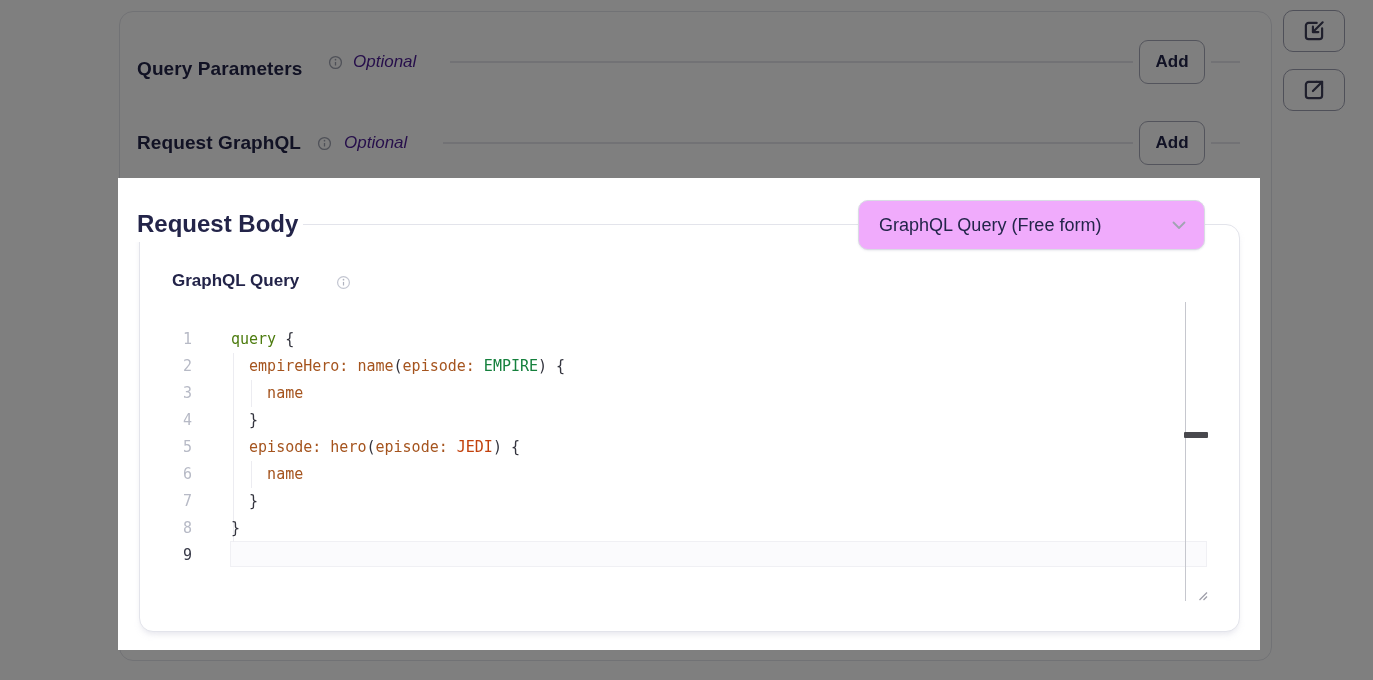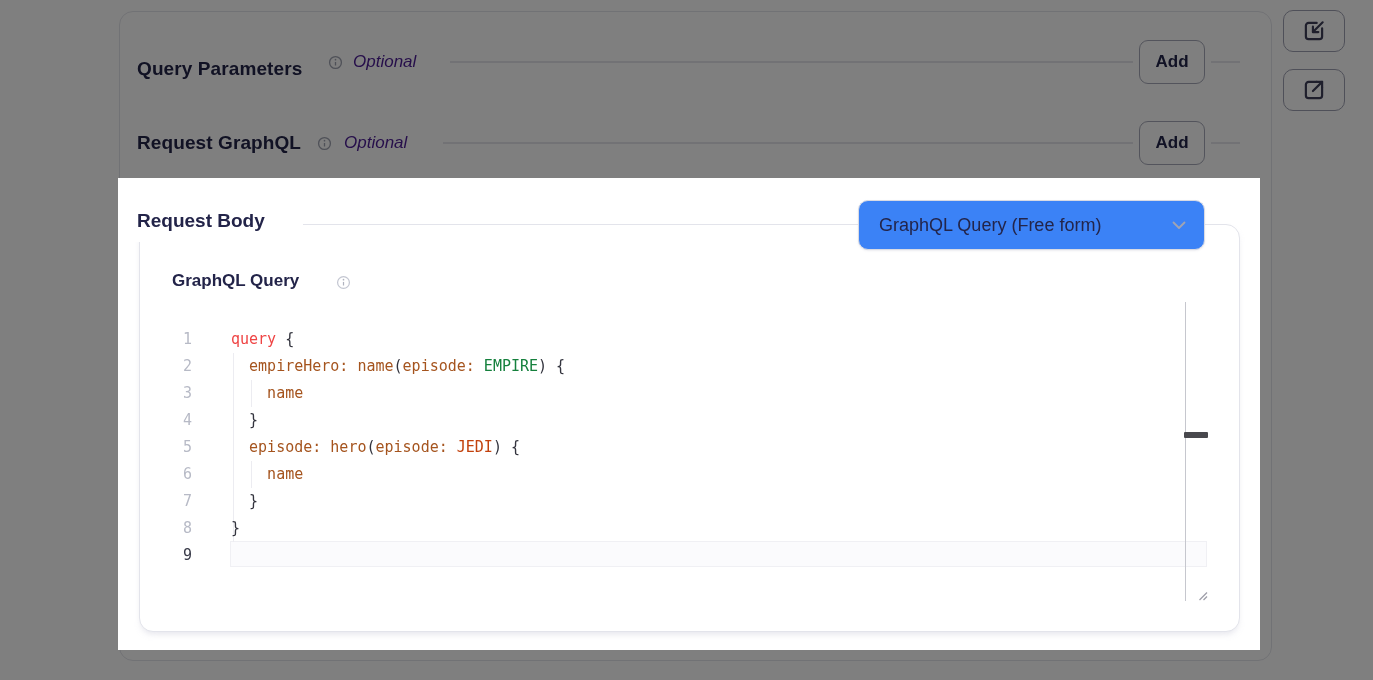--- a/index.html
+++ b/index.html
@@ -28,23 +28,23 @@
 
   
   .spotlight-backing { left: 118px; top: 178px; width: 1142px; height: 472px;
     background: #ffffff; z-index: 5; }
   .rb { z-index: 6; }
 
   .body-card { left: 139px; top: 224px; width: 1101px; height: 408px;
     border: 1.5px solid #E3E4EB; border-radius: 14px; background: #ffffff;
     box-shadow: 0 4px 6px -2px rgba(180,180,200,0.35); z-index: 6; }
   .legend-mask { left: 125px; top: 208px; width: 178px; height: 34px; background: #ffffff; z-index: 7; }
-  .rb-title { left: 137px; top: 210px; font-size: 19px; font-weight: 600; color: #232449; z-index: 8; }
+  .rb-title { left: 137px; top: 210px; font-size: 24px; font-weight: 600; color: #232449; z-index: 8; }
 
-  .dropdown { left: 858px; top: 200px; width: 347px; height: 50px; background: #3b82f6;
+  .dropdown { left: 858px; top: 200px; width: 347px; height: 50px; background: #f0abfc;
     border: 1px solid #D9DBE4; border-radius: 10px; box-shadow: 0 1px 2px rgba(150,150,170,0.18);
     display: flex; align-items: center; justify-content: space-between;
     padding: 0 18px 0 20px; cursor: pointer; z-index: 8; }
   .dropdown-text { font-size: 18px; color: #23254A; }
 
   .editor-label { left: 172px; top: 271px; font-size: 17px; font-weight: 600; color: #232449; z-index: 7; }
 
   
   .editor { left: 158px; top: 302px; width: 1050px; height: 299px; z-index: 7; cursor: text; }
   .gutter { position: absolute; left: 0px; top: 24px; width: 34px; text-align: right; }
@@ -155,21 +155,21 @@
       <div class="ln-num">2</div>
       <div class="ln-num">3</div>
       <div class="ln-num">4</div>
       <div class="ln-num">5</div>
       <div class="ln-num">6</div>
       <div class="ln-num">7</div>
       <div class="ln-num">8</div>
       <div class="ln-num active">9</div>
     </div>
   <div class="code-lines">
-      <div class="code-line"><span style="color: #ef4444;">query</span><span style="color: rgb(51, 52, 62);"> {</span></div>
+      <div class="code-line"><span style="color: #4d7c0f;">query</span><span style="color: rgb(51, 52, 62);"> {</span></div>
       <div class="code-line"><span style="color: rgb(165, 84, 30);">  empireHero: name</span><span style="color: rgb(51, 52, 62);">(</span><span style="color: rgb(165, 84, 30);">episode:</span><span style="color: #15803d;"> EMPIRE</span><span style="color: rgb(51, 52, 62);">) {</span></div>
       <div class="code-line"><span style="color: rgb(165, 84, 30);">    name</span></div>
       <div class="code-line"><span style="color: rgb(51, 52, 62);">  }</span></div>
       <div class="code-line"><span style="color: rgb(165, 84, 30);">  episode: hero</span><span style="color: rgb(51, 52, 62);">(</span><span style="color: rgb(165, 84, 30);">episode:</span><span style="color: #c2410c;"> JEDI</span><span style="color: rgb(51, 52, 62);">) {</span></div>
       <div class="code-line"><span style="color: rgb(165, 84, 30);">    name</span></div>
       <div class="code-line"><span style="color: rgb(51, 52, 62);">  }</span></div>
       <div class="code-line"><span style="color: rgb(51, 52, 62);">}</span></div>
       <div class="code-line"></div>
     </div>
   <div class="editor-right-line"></div>

